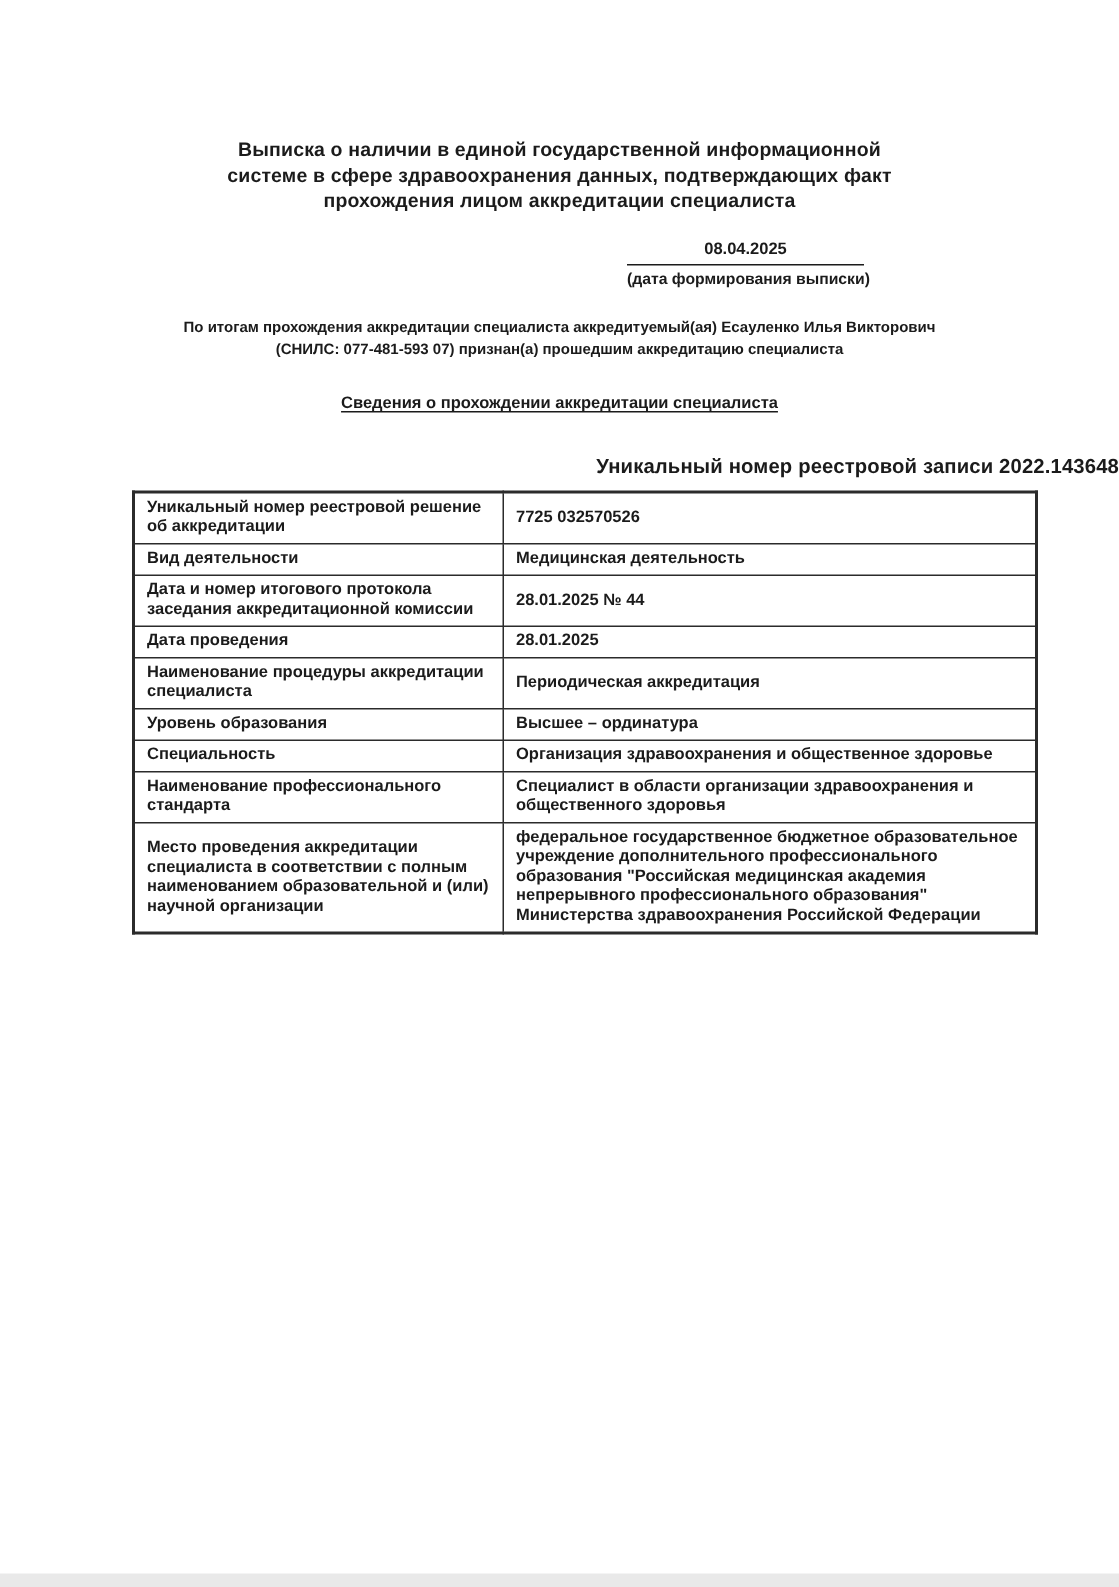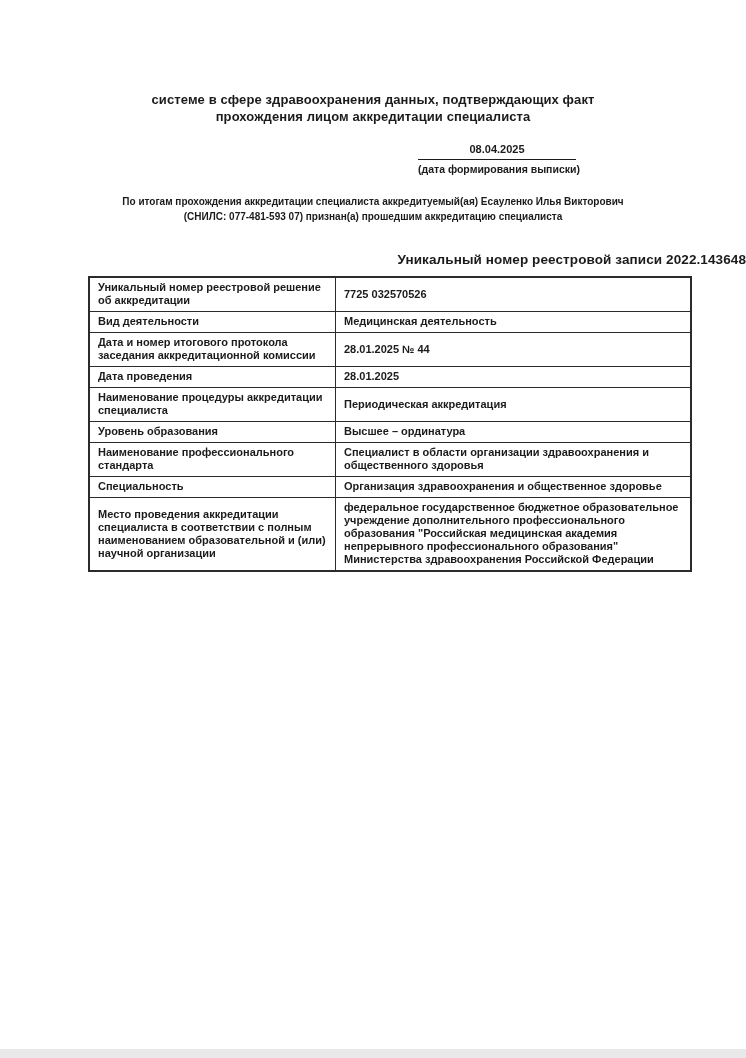--- a/index.html
+++ b/index.html
@@ -92,31 +92,33 @@
     height: 9px;
     background: #e9e9e9;
   }
 </style>
 </head>
 <body>
 
 <div class="doc">
 
   <div class="doc-title">
+    <div>Выписка о наличии в единой государственной информационной</div>
     <div>системе в сфере здравоохранения данных, подтверждающих факт</div>
     <div>прохождения лицом аккредитации специалиста</div>
   </div>
 
   <div class="date-block">
     <span class="date-value">08.04.2025</span>
     <span class="date-caption">(дата формирования выписки)</span>
   </div>
 
   <div class="intro">По итогам прохождения аккредитации специалиста аккредитуемый(ая) Есауленко Илья Викторович (СНИЛС: 077-481-593 07) признан(а) прошедшим аккредитацию специалиста</div>
 
+  <div class="section-subtitle">Сведения о прохождении аккредитации специалиста</div>
 
   <div class="registry-heading">Уникальный номер реестровой записи 2022.143648</div>
 
   <table class="acc-table">
     <tbody>
       <tr>
         <td class="cell-label">Уникальный номер реестровой решение об аккредитации</td>
         <td class="cell-value">7725 032570526</td>
       </tr>
       <tr>
@@ -133,26 +135,26 @@
       </tr>
       <tr>
         <td class="cell-label">Наименование процедуры аккредитации специалиста</td>
         <td class="cell-value">Периодическая аккредитация</td>
       </tr>
       <tr>
         <td class="cell-label">Уровень образования</td>
         <td class="cell-value">Высшее – ординатура</td>
       </tr>
       <tr>
+        <td class="cell-label">Специальность</td>
+        <td class="cell-value">Организация здравоохранения и общественное здоровье</td>
+      </tr>
+      <tr>
         <td class="cell-label">Наименование профессионального стандарта</td>
         <td class="cell-value">Специалист в области организации здравоохранения и общественного здоровья</td>
-      </tr>
-      <tr>
-        <td class="cell-label">Специальность</td>
-        <td class="cell-value">Организация здравоохранения и общественное здоровье</td>
       </tr>
       <tr>
         <td class="cell-label">Место проведения аккредитации специалиста в соответствии с полным наименованием образовательной и (или) научной организации</td>
         <td class="cell-value">федеральное государственное бюджетное образовательное учреждение дополнительного профессионального образования "Российская медицинская академия непрерывного профессионального образования" Министерства здравоохранения Российской Федерации</td>
       </tr>
     </tbody>
   </table>
 
   <div class="bottom-bar"></div>
 

